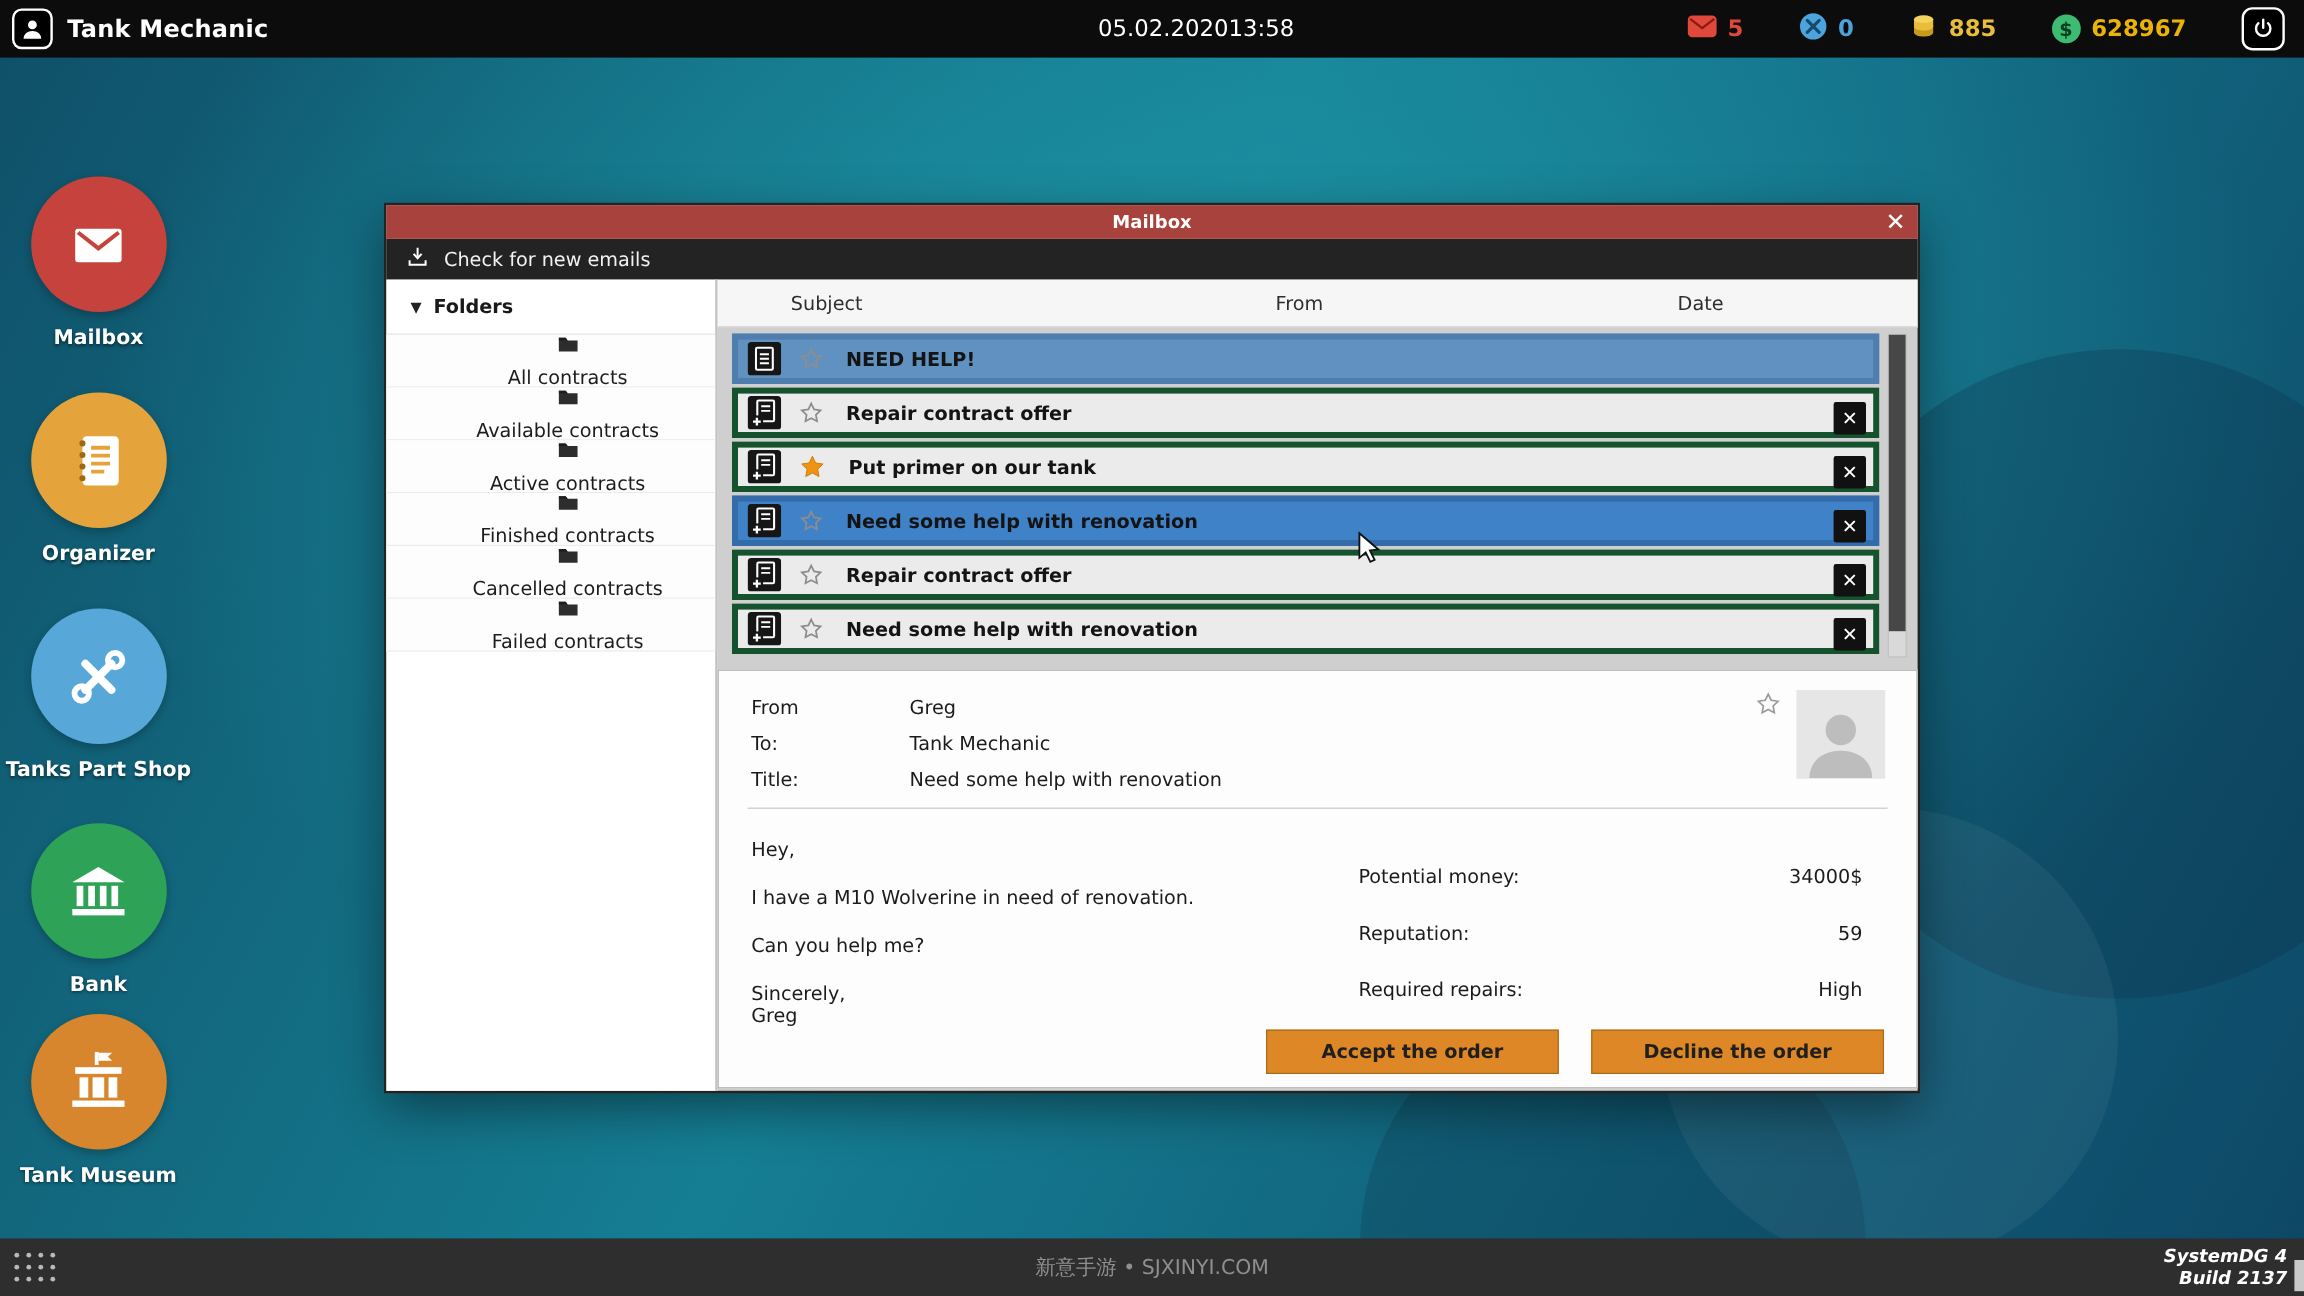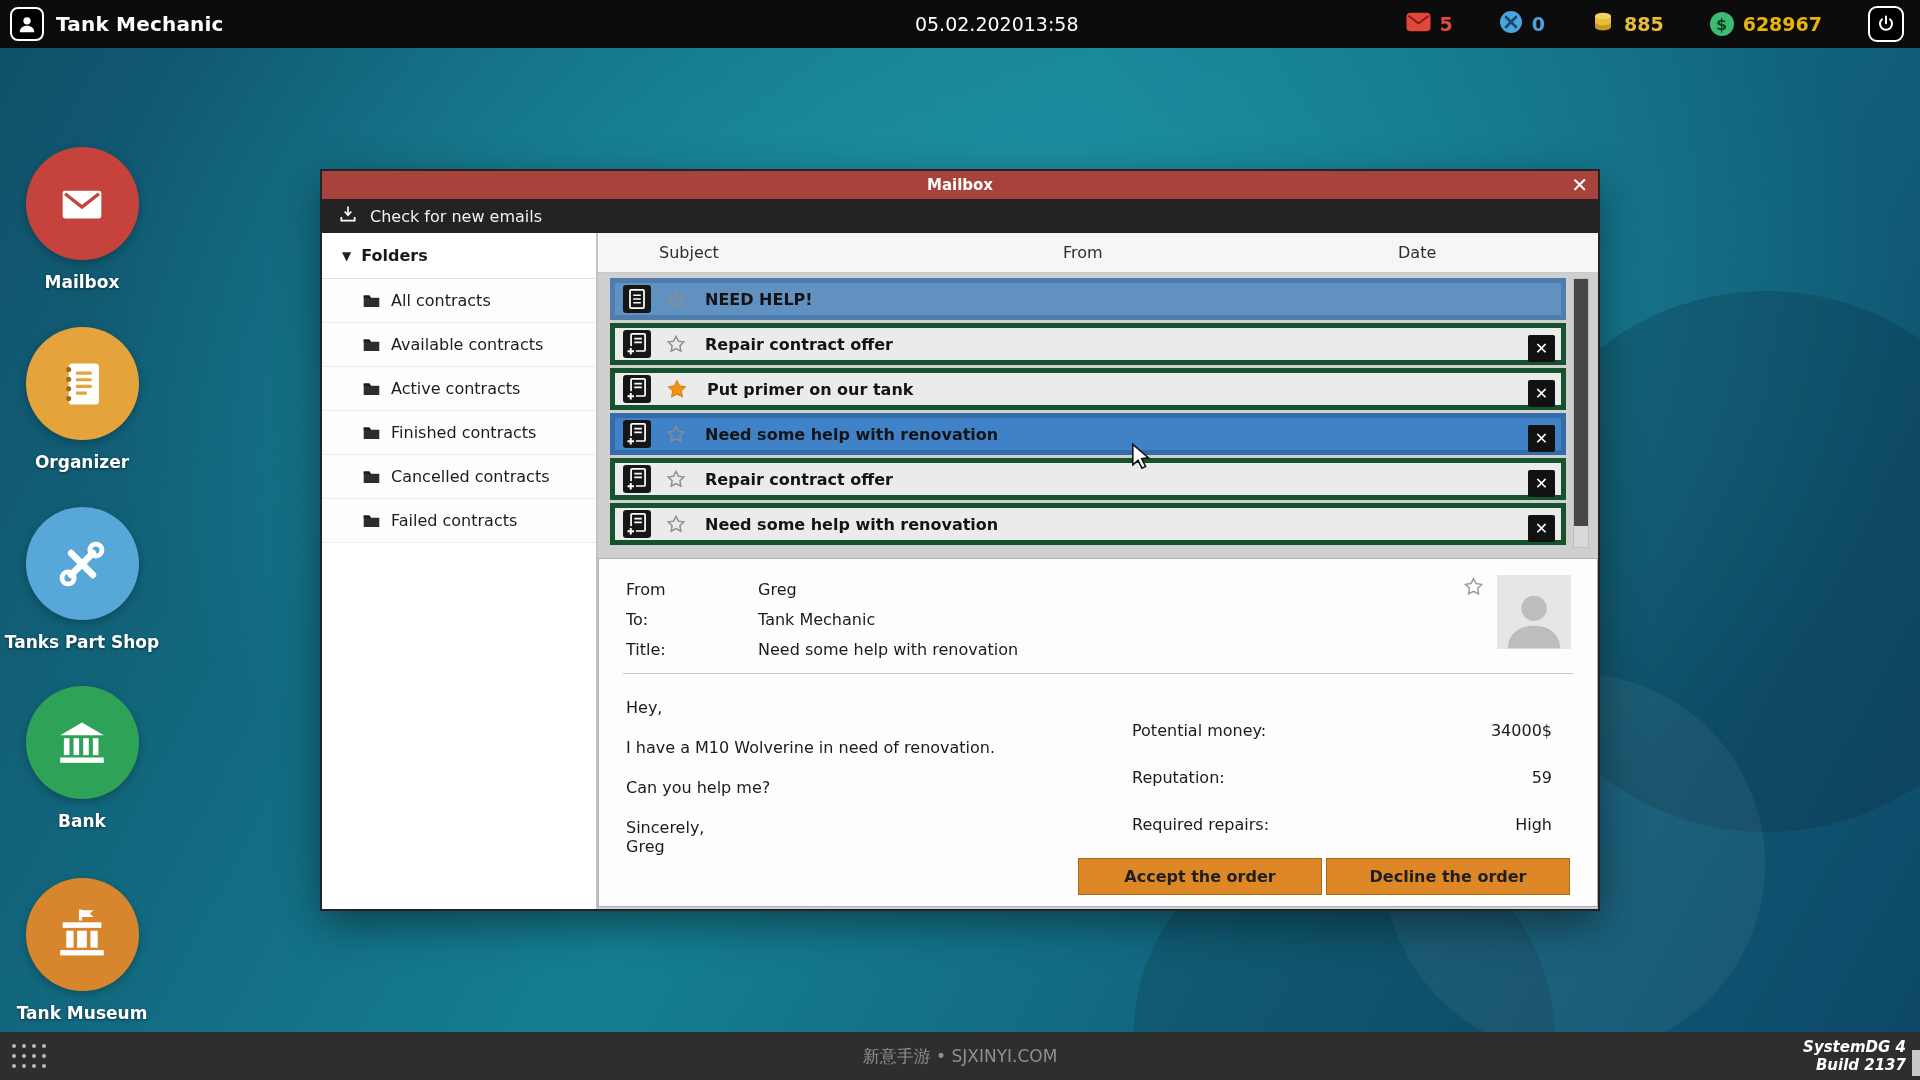--- a/index.html
+++ b/index.html
@@ -49,22 +49,22 @@
     color:#fff; font-size:20px; font-weight:bold; cursor:pointer; }
   .toolbar { height:34px; background:#232323; display:flex; align-items:center; gap:12px;
     padding-left:16px; flex:0 0 auto; }
   .toolbar .tlabel { color:#f2f2f2; font-size:16px; }
   .win-main { flex:1; display:flex; min-height:0; }
   
   .folders { width:276px; background:#fff; border-right:2px solid #c2c2c2; flex:0 0 auto; }
   .folders-head { height:46px; display:flex; align-items:center; gap:10px; padding-left:20px;
     font-size:16px; font-weight:bold; color:#191919; border-bottom:1px solid #e0e0e0; cursor:pointer; }
   .folders-head .tri { font-size:12px; color:#222; }
-  .folder-row { height:44px; display:flex; align-items:center; gap:11px; padding-left:41px;
-    font-size:16px; color:#1c1c1c; border-bottom:1px solid #ebebeb; cursor:pointer; background:#fdfdfd; }
+  .folder-row { height:44px; display:flex; align-items:center; gap:11px; padding-left:28px;
+    font-size:16px; color:#1c1c1c; border-bottom:1px solid #ebebeb; cursor:pointer; background:#fdfdfd;flex-direction:column; }
   
   .mail-area { flex:1; display:flex; flex-direction:column; min-width:0; }
   .list-head { height:40px; background:#f6f6f6; border-bottom:1px solid #c9c9c9; position:relative;
     font-size:16px; color:#2e2e2e; flex:0 0 auto; }
   .list-head span { position:absolute; top:10px; }
   .lh-subject { left:61px; } .lh-from { left:465px; } .lh-date { left:800px; }
   .rows-wrap { position:relative; padding:5px 0 0 12px; flex:0 0 auto; }
   .email-row { position:relative; height:42px; margin:0 32px 3px 0; background:#ebebeb;
     border:5px solid #14532d; display:flex; align-items:center; cursor:pointer; }
   .email-row.sel { background:#6191c1; border-color:#4f7eae; }
@@ -86,21 +86,21 @@
   .meta-row { display:flex; line-height:30px; font-size:16px; color:#1b1b1b; }
   .meta-row .ml { width:132px; } .meta-row .mv { }
   .detail-divider { margin:8px 24px 0 24px; border-bottom:1px solid #c9c9c9; }
   .detail-star { position:absolute; right:112px; top:16px; cursor:pointer; }
   .detail-avatar { position:absolute; right:26px; top:16px; width:74px; height:74px; background:#e6e6e6;
     display:flex; align-items:flex-end; justify-content:center; overflow:hidden; }
   .body-col { padding:24px 0 0 27px; max-width:560px; }
   .body-col p { font-size:16px; color:#1b1b1b; margin-bottom:21px; white-space:pre-line; }
   .stats-block { position:absolute; right:45px; top:140px; width:420px; }
   .stat-row { display:flex; justify-content:space-between; line-height:31px; font-size:16px; color:#1b1b1b;margin-top:16px; }
-  .actions { position:absolute; right:27px; bottom:11px; display:flex; gap:4px;justify-content:flex-end; }
+  .actions { position:absolute; right:27px; bottom:11px; display:flex; gap:27px;justify-content:flex-end; }
   .order-btn { width:244px; height:37px; background:#dd8727; border:1px solid #a96a15;
     color:#1f1f1f; font-size:16px; font-weight:bold; display:flex; align-items:center; justify-content:center;
     cursor:pointer; font-family:inherit; }
   
   .taskbar { position:absolute; left:0; bottom:0; width:100%; height:48px; background:#2e2e2e;
     display:flex; align-items:center; z-index:50; }
   .dots-grid { margin-left:12px; display:grid; grid-template-columns:repeat(4,4px); gap:6px; cursor:pointer; }
   .dots-grid i { width:4px; height:4px; border-radius:50%; background:#b9b9b9; }
   .watermark { position:absolute; left:50%; transform:translateX(-50%); color:#8f8f8f; font-size:17px; }
   .sysinfo { margin-left:auto; text-align:right; color:#fff; font-size:15px; font-weight:bold;
@@ -210,21 +210,21 @@
           <path d="M24 7L6 17.5h36z"></path>
           <rect x="9" y="20" width="4.6" height="14"></rect>
           <rect x="17" y="20" width="4.6" height="14"></rect>
           <rect x="25" y="20" width="4.6" height="14"></rect>
           <rect x="33" y="20" width="4.6" height="14"></rect>
           <rect x="6" y="36" width="36" height="4.4"></rect>
         </svg>
       </div>
       <div class="desk-label">Bank</div>
     </div>
-    <div class="desk-icon" style="top: 830px;">
+    <div class="desk-icon" style="top: 797px;">
       <div class="desk-circle" style="background:#d8862d">
         <svg width="58" height="58" viewBox="0 0 48 48" fill="#fff">
           <rect x="21.5" y="3" width="2.6" height="9"></rect>
           <path d="M24 3.5h9.5l-3 2.8 3 2.8H24z"></path>
           <rect x="8" y="13.5" width="32" height="4.6"></rect>
           <rect x="11" y="20.5" width="6" height="14"></rect>
           <rect x="20" y="20.5" width="8" height="14"></rect>
           <rect x="31" y="20.5" width="6" height="14"></rect>
           <rect x="6" y="36.5" width="36" height="4.4"></rect>
         </svg>

